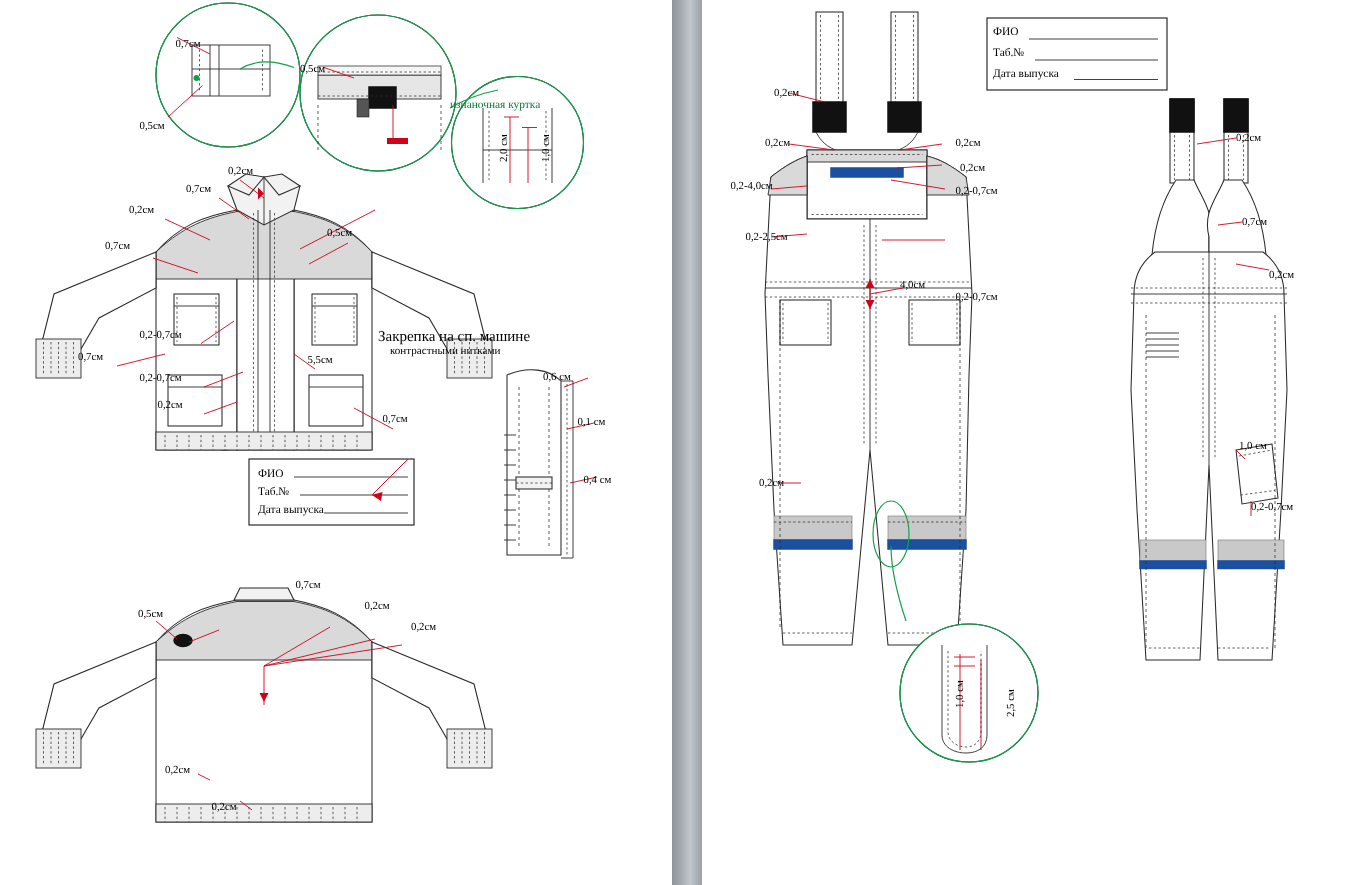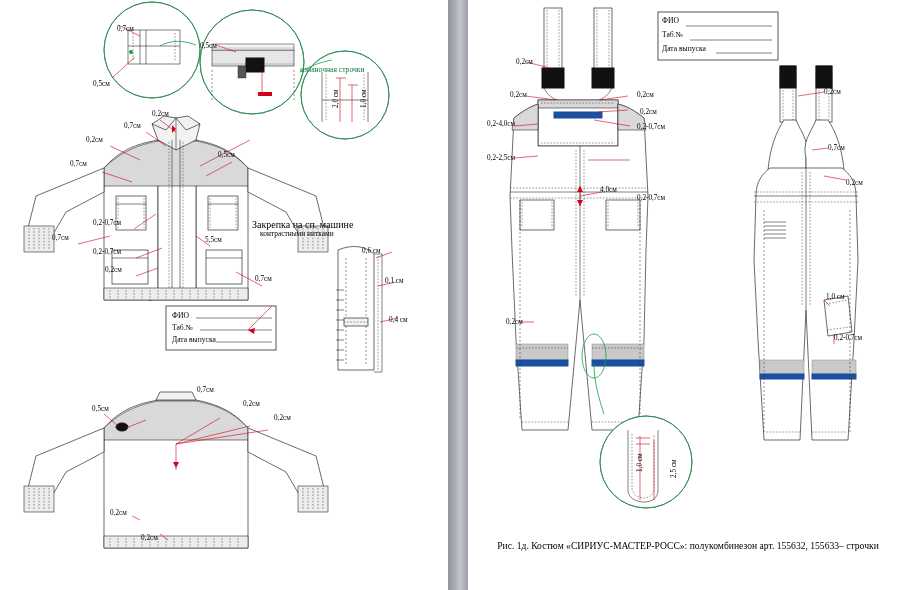--- a/index.html
+++ b/index.html
@@ -161,21 +161,21 @@
     <div class="lbl" style="left:362px;top:247px">0,6 см</div>
     <div class="lbl" style="left:385px;top:277px">0,1 см</div>
     <div class="lbl" style="left:389px;top:316px">0,4 см</div>
     <div class="lbl" style="left:197px;top:386px">0,7см</div>
     <div class="lbl" style="left:92px;top:405px">0,5см</div>
     <div class="lbl" style="left:243px;top:400px">0,2см</div>
     <div class="lbl" style="left:274px;top:414px">0,2см</div>
     <div class="lbl" style="left:110px;top:509px">0,2см</div>
     <div class="lbl" style="left:141px;top:534px">0,2см</div>
 
-    <div class="lbl g" style="left:300px;top:65px;font-size:7.6px">изнаночная строчки</div>
+    <div class="lbl g" style="left:300px;top:65px;font-size:7.6px">изнаночная куртка</div>
 
     <div class="lbl" style="left:252px;top:219px;font-size:10px">Закрепка на сп. машине</div>
     <div class="lbl" style="left:260px;top:229px;font-size:7.4px">контрастными нитками</div>
 
     <div class="lbl" style="left:172px;top:311px;font-size:7.6px">ФИО</div>
     <div class="lbl" style="left:172px;top:323px;font-size:7.6px">Таб.№</div>
     <div class="lbl" style="left:172px;top:335px;font-size:7.6px">Дата выпуска</div>
 
   </div>
 
@@ -267,30 +267,29 @@
     </svg>
 
     <div class="lbl" style="left:48px;top:58px">0,2см</div>
     <div class="lbl" style="left:356px;top:88px">0,2см</div>
     <div class="lbl" style="left:42px;top:91px">0,2см</div>
     <div class="lbl" style="left:169px;top:91px">0,2см</div>
     <div class="lbl" style="left:19px;top:120px">0,2-4,0см</div>
     <div class="lbl" style="left:172px;top:108px">0,2см</div>
     <div class="lbl" style="left:169px;top:123px">0,2-0,7см</div>
     <div class="lbl" style="left:360px;top:144px">0,7см</div>
-    <div class="lbl" style="left:19px;top:154px">0,2-2,5см</div>
+    <div class="lbl" style="left:29px;top:154px">0,2-2,5см</div>
     <div class="lbl" style="left:378px;top:179px">0,2см</div>
     <div class="lbl" style="left:132px;top:186px">4,0см</div>
     <div class="lbl" style="left:169px;top:194px">0,2-0,7см</div>
     <div class="lbl" style="left:38px;top:318px">0,2см</div>
     <div class="lbl" style="left:358px;top:293px">1,0 см</div>
     <div class="lbl" style="left:366px;top:334px">0,2-0,7см</div>
     <div class="lbl rot" style="left:168px;top:472px">1,0 см</div>
     <div class="lbl rot" style="left:202px;top:478px">2,5 см</div>
 
     <div class="lbl" style="left:194px;top:16px;font-size:7.6px">ФИО</div>
     <div class="lbl" style="left:194px;top:30px;font-size:7.6px">Таб.№</div>
     <div class="lbl" style="left:194px;top:44px;font-size:7.6px">Дата выпуска</div>
 
-    <div class="cap-main" style="left:10px;top:540px;width:420px">Рис. 1д. Костюм «СИРИУС-МАСТЕР-РОСС»: полукомбинезон арт. 155632, 155633– строчки</div>
   </div>
 
 </div>
 
 </body></html>

